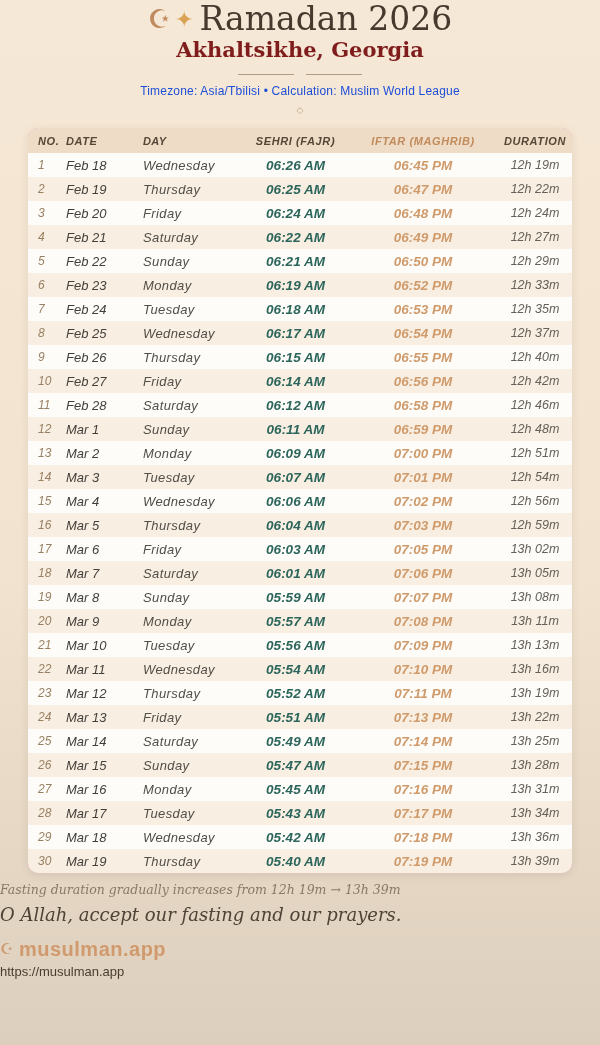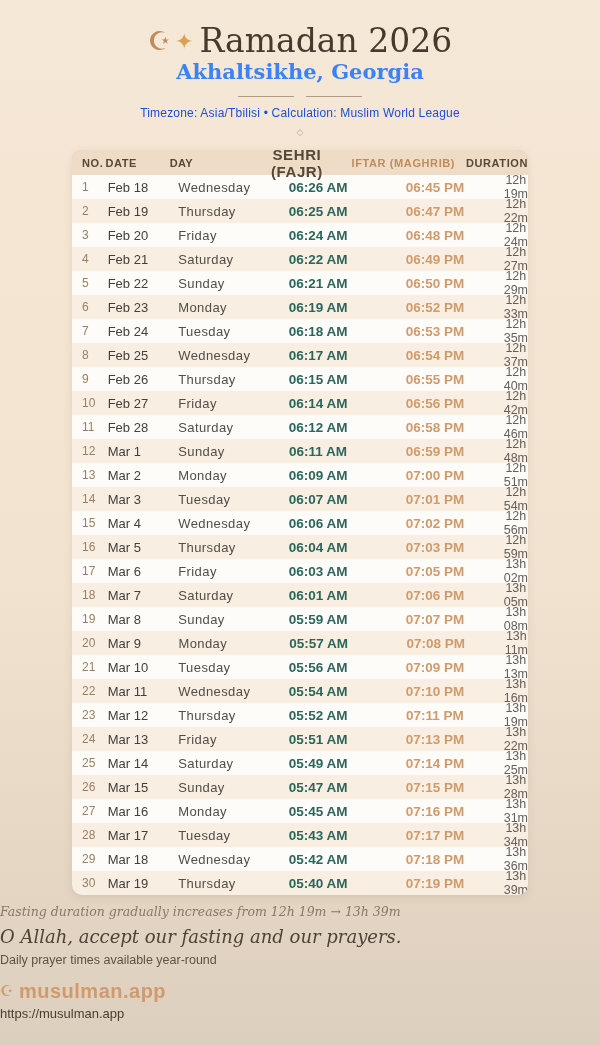--- a/index.html
+++ b/index.html
@@ -2,48 +2,48 @@
 <html><head>
 <meta charset="utf-8">
 <style>
   * { margin:0; padding:0; box-sizing:border-box; }
   html,body { width:600px; height:1045px; overflow:hidden; }
   body {
     font-family:"Liberation Sans", sans-serif;
     background:linear-gradient(180deg,#f6e8d6 0%,#f2e3d0 55%,#ddcfbd 100%);
     color:#43403c;
   }
-  .header { text-align:center; padding-top:22px; }
+  .header { text-align:center; }
   .title-line { font-family:"DejaVu Serif","Liberation Serif",serif; font-size:33px; line-height:37px; color:#463a2e; }
   .title-line .crescent { color:#c08a5e; font-size:26px; vertical-align:2px; margin-right:4px; }
   .title-line .spark { color:#d9a254; font-size:22px; vertical-align:3px; margin-right:6px; }
-  .location { font-family:"DejaVu Serif","Liberation Serif",serif; font-weight:bold; font-size:21px; line-height:23px; color:#3b82f6; }
+  .location { font-family:"DejaVu Serif","Liberation Serif",serif; font-weight:bold; font-size:21px; line-height:23px; color:#7f1d1d; }
   .section-row { display:flex; align-items:center; justify-content:center; margin-top:13px; gap:12px; }
   .section-row .line { width:56px; height:1px; background:#b29b81; }
   .section-title { font-family:"DejaVu Serif","Liberation Serif",serif; font-style:italic; font-size:17px; color:#71604d; }
   .meta { margin-top:9px; font-size:12px; color:#1d4ed8; letter-spacing:0.2px; }
   .ornament { margin-top:7px; font-size:9px; color:#bca687; }
 
   .card {
-    width:456px; margin:13px auto 0; border-radius:10px; overflow:hidden;
-    background:#f9a8d4; box-shadow:0 2px 8px rgba(90,70,50,0.12);
+    width:544px; margin:13px auto 0; border-radius:10px; overflow:hidden;
+    background:#f9a8d4; box-shadow:0 2px 8px rgba(90,70,50,0.12);font-style:italic;
   }
   .thead { display:flex; align-items:center; height:25px; background:#eedcc6;
     font-size:11px; font-weight:bold; letter-spacing:0.6px; color:#564838; }
   .thead .c-iftar { color:#c18b5c; }
   .row { display:flex; align-items:center; height:24px; background:#fdfcf8; }
   .row:nth-child(even) { background:#f8eee1; }
   .c-no { width:38px; padding-left:10px; font-size:12px; color:#9a8063; }
   .c-date { width:77px; font-size:13px; color:#43403c; }
   .c-day { width:100px; font-size:13px; color:#514e48; letter-spacing:0.4px; }
   .c-sehri { width:105px; text-align:center; font-weight:bold; font-size:13.5px; color:#2c655b; }
   .c-iftar { width:150px; text-align:center; font-weight:bold; font-size:13.5px; color:#cf9b6c; }
   .c-duration { flex:1; text-align:center; font-size:12.5px; color:#65605a; }
   .thead .c-no,.thead .c-date,.thead .c-day { font-size:11px; color:#564838; }
-  .thead .c-sehri { color:#564838; font-size:15px; }
+  .thead .c-sehri { color:#564838; font-size:11px; }
   .thead .c-duration { font-size:11px; color:#564838; font-weight:bold; }
   .thead .c-iftar { font-size:11px; }
 
   .footer { text-align:left; }
   .duration-note { margin-top:9px; font-family:"DejaVu Serif","Liberation Serif",serif; font-style:italic; font-size:12.5px; color:#8a7866; }
   .dua { margin-top:7px; font-family:"DejaVu Serif","Liberation Serif",serif; font-style:italic; font-size:18px; color:#4f4236; }
   .availability { margin-top:6px; font-size:12.5px; color:#5f5240; }
   .brand-line { margin-top:13px; font-size:20px; font-weight:bold; color:#d09a6e; letter-spacing:0.5px; }
   .brand-line .crescent-sm { font-size:15px; vertical-align:2px; margin-right:5px; font-weight:normal; }
   .url { margin-top:3px; font-size:13px; color:#473d30; }
@@ -342,19 +342,18 @@
     <span class="c-sehri">05:40 AM</span>
     <span class="c-iftar">07:19 PM</span>
     <span class="c-duration">13h 39m</span>
   </div>
 </div>
 </div>
 
 <div class="footer">
   <div class="duration-note">Fasting duration gradually increases from 12h 19m → 13h 39m</div>
   <div class="dua">O Allah, accept our fasting and our prayers.</div>
-  <div class="availability">Daily prayer times available year-round</div>
   <div class="brand-line">
     <span class="crescent-sm">☪</span><span>musulman.app</span>
   </div>
   <div class="url">https://musulman.app</div>
 
 </div>
 
 </body></html>

